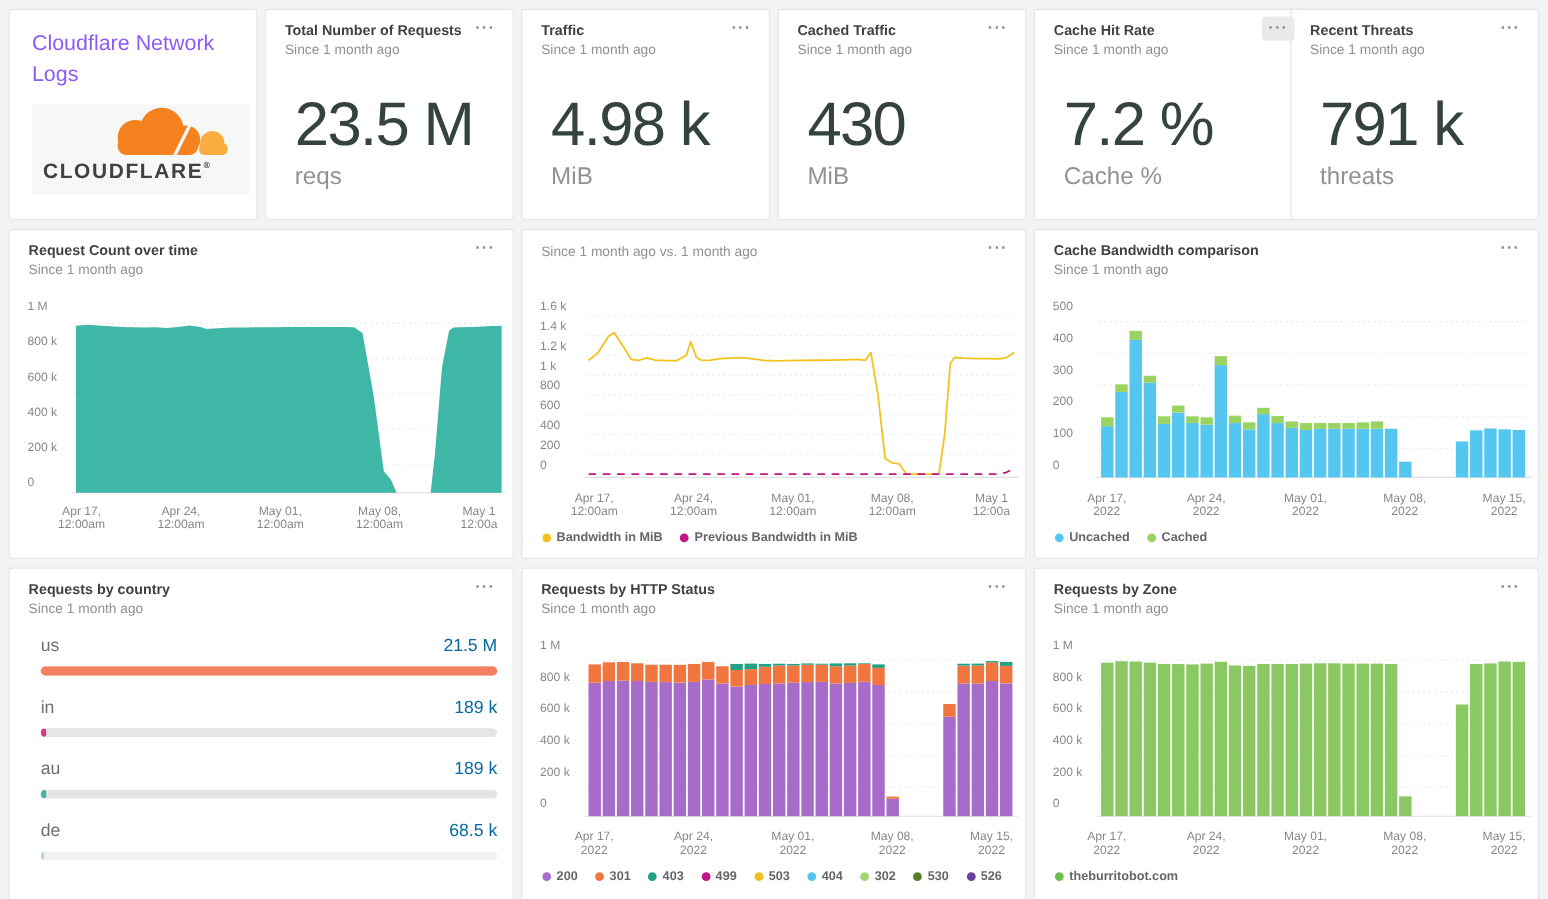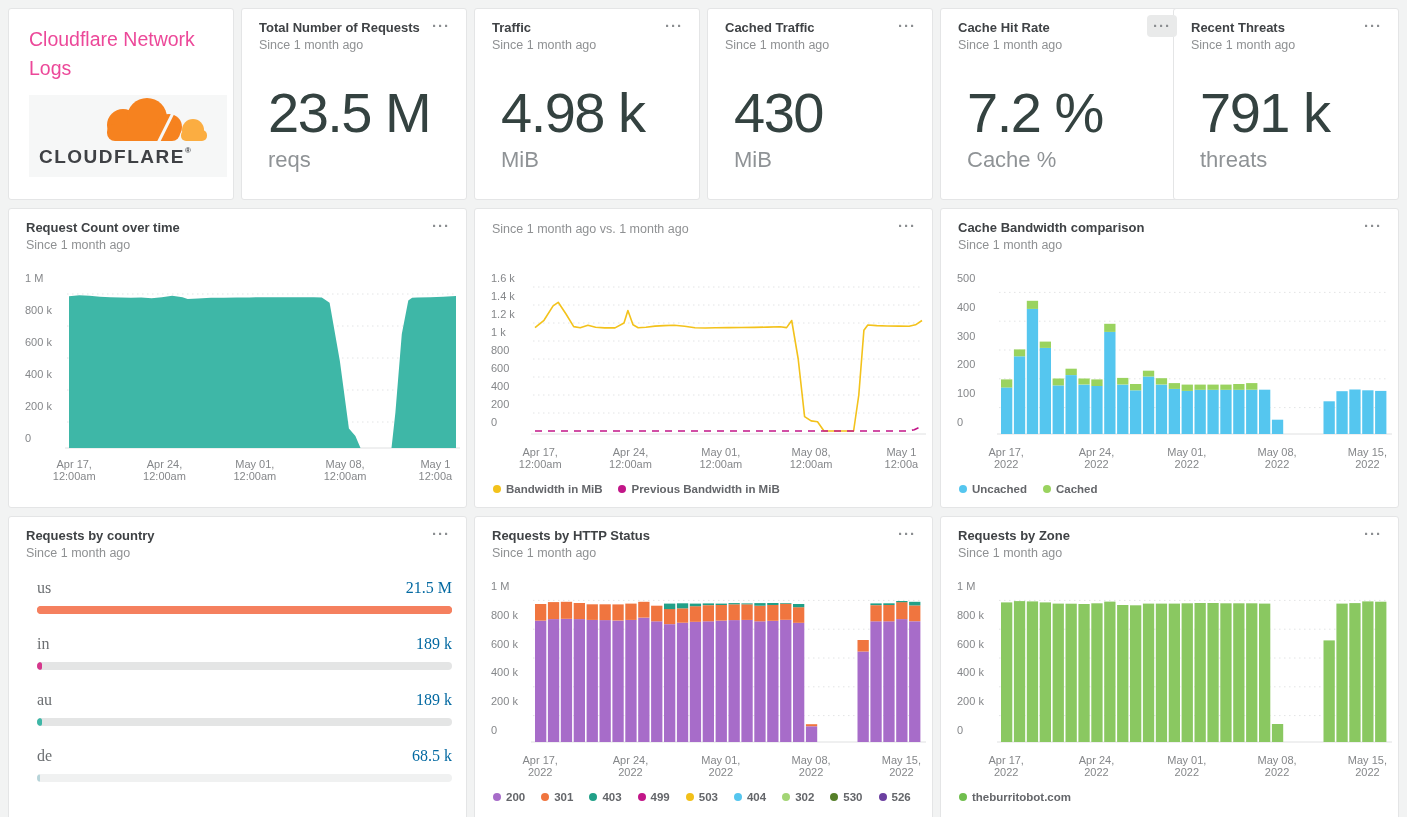--- a/index.html
+++ b/index.html
@@ -10,37 +10,37 @@
   .panel-title { font-size:13px; font-weight:bold; color:#3f4245; line-height:16px; }
   .panel-subtitle { font-size:12.5px; color:#8f9193; margin-top:2px; }
   .panel-menu { position:absolute; top:6px; right:10px; z-index:3; color:#8a8d90;
     font-size:15px; font-weight:bold; letter-spacing:1px; cursor:pointer; line-height:18px; padding:2px 6px; border-radius:4px;}
   .panel-menu.pill { background:#e9eaea; }
   
   .stat-body { position:absolute; left:26px; top:74px; }
   .stat-value { font-size:56px; letter-spacing:-1.5px; color:#344240; line-height:60px; white-space:nowrap; }
   .stat-unit { font-size:22px; color:#8f9396; margin-top:4px; }
   
-  .logo-title { position:absolute; top:16px; left:20px; font-size:19.5px; line-height:29px; color:#ec4899; }
+  .logo-title { position:absolute; top:16px; left:20px; font-size:19.5px; line-height:29px; color:#8b5cf6; }
   .logo-box { position:absolute; left:20px; top:86px; width:198px; height:82px; background:#f6f7f7; }
   .brand-text { position:absolute; left:10px; bottom:9px; font-size:19px; font-weight:bold;
     letter-spacing:1.5px; color:#3f4145; white-space:nowrap; }
   .brand-mark { font-size:8px; vertical-align:top; }
   .cloud-svg { position:absolute; right:2px; top:2px; }
   
   .chart-body { position:absolute; inset:0; z-index:1; }
   .chart-body svg { position:absolute; top:0; left:0; }
   .legend { position:absolute; top:274px; left:18px; right:8px; display:flex; gap:16px;
     font-size:11.5px; color:#64666a; white-space:nowrap; overflow:hidden; align-items:center; }
   .legend-item { display:flex; align-items:center; gap:5px; cursor:pointer;font-weight:bold; }
   .legend-dot { width:8px; height:8px; border-radius:50%; flex:0 0 auto; }
   
   .country-rows { position:absolute; top:62px; left:28px; right:14px; }
   .country-row { margin-bottom:21px; }
-  .country-line { display:flex; justify-content:space-between; align-items:baseline;font-family:Liberation Serif, serif; }
+  .country-line { display:flex; justify-content:space-between; align-items:baseline; }
   .country-label { font-size:16px; color:#6c6f72; }
   .country-value { font-size:16px; color:#0369a1; }
   .country-track { margin-top:9px; height:8px; border-radius:4px; position:relative; overflow:hidden; }
   .country-fill { position:absolute; left:0; top:0; bottom:0; border-radius:4px; }
 </style>
 </head>
 <body>
 
 <div class="panel" style="left:8px;top:8px;width:226px;height:192px;">
   <div class="logo-title">

